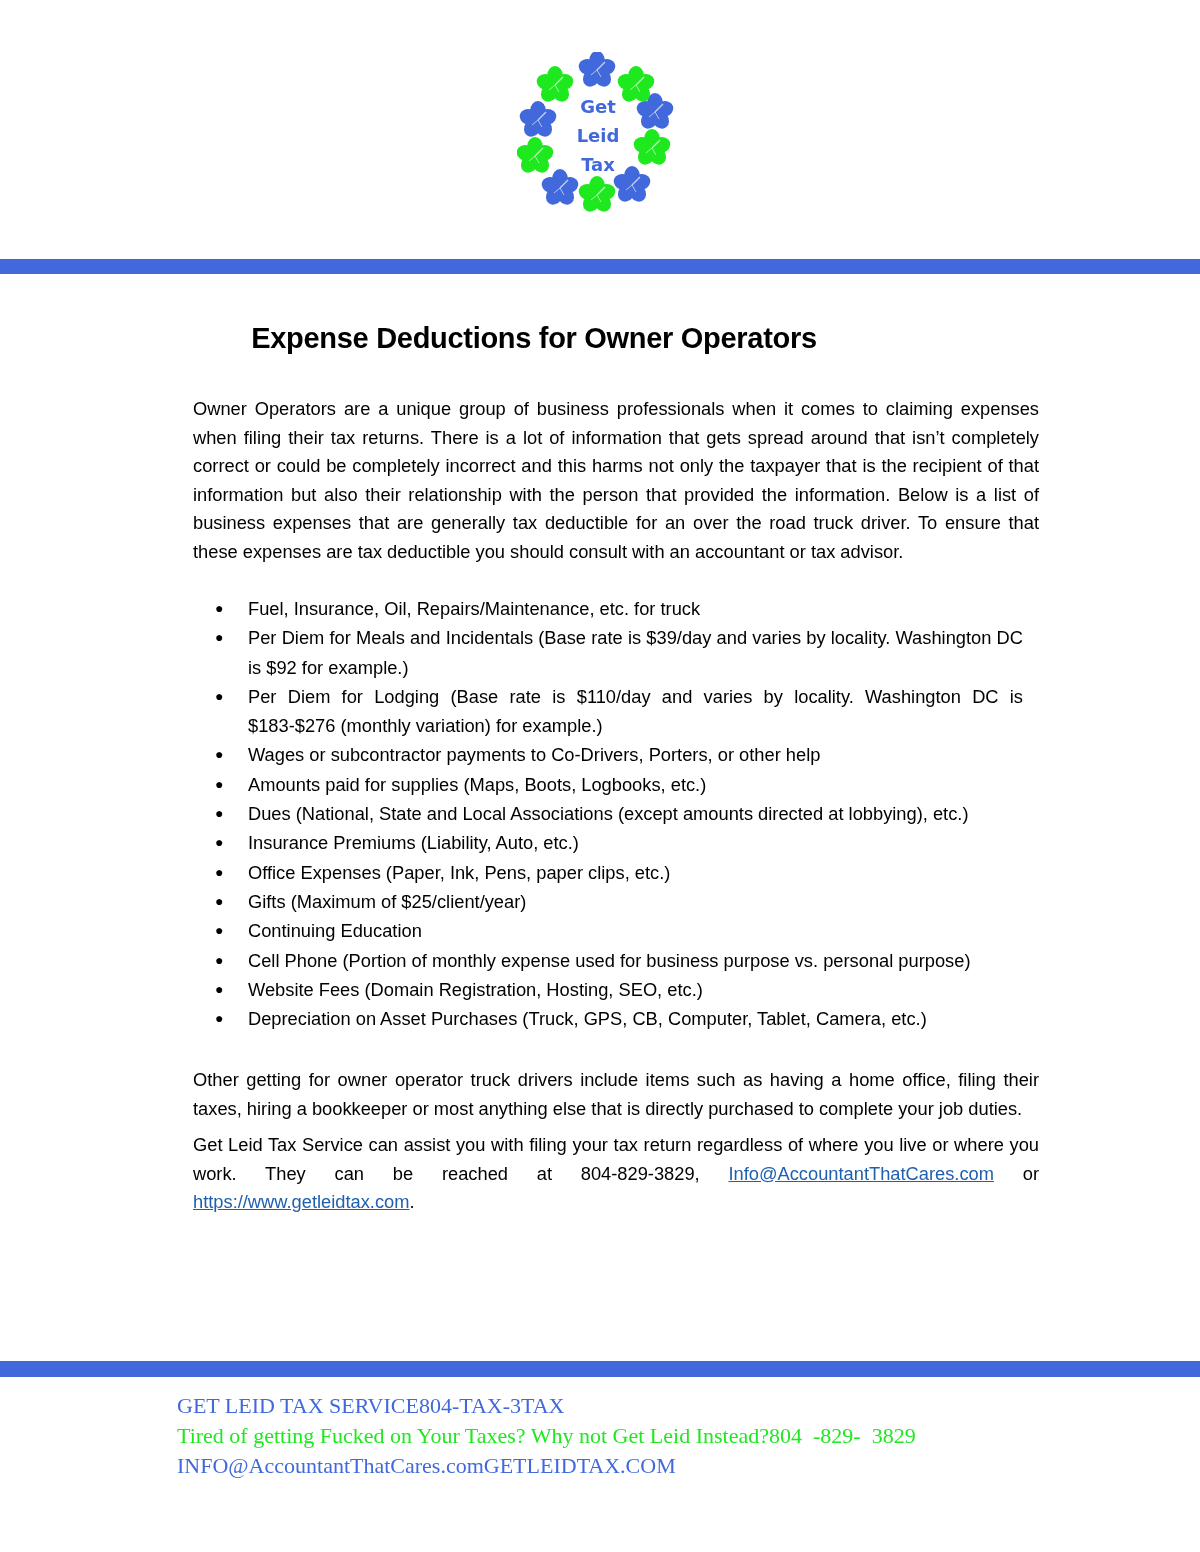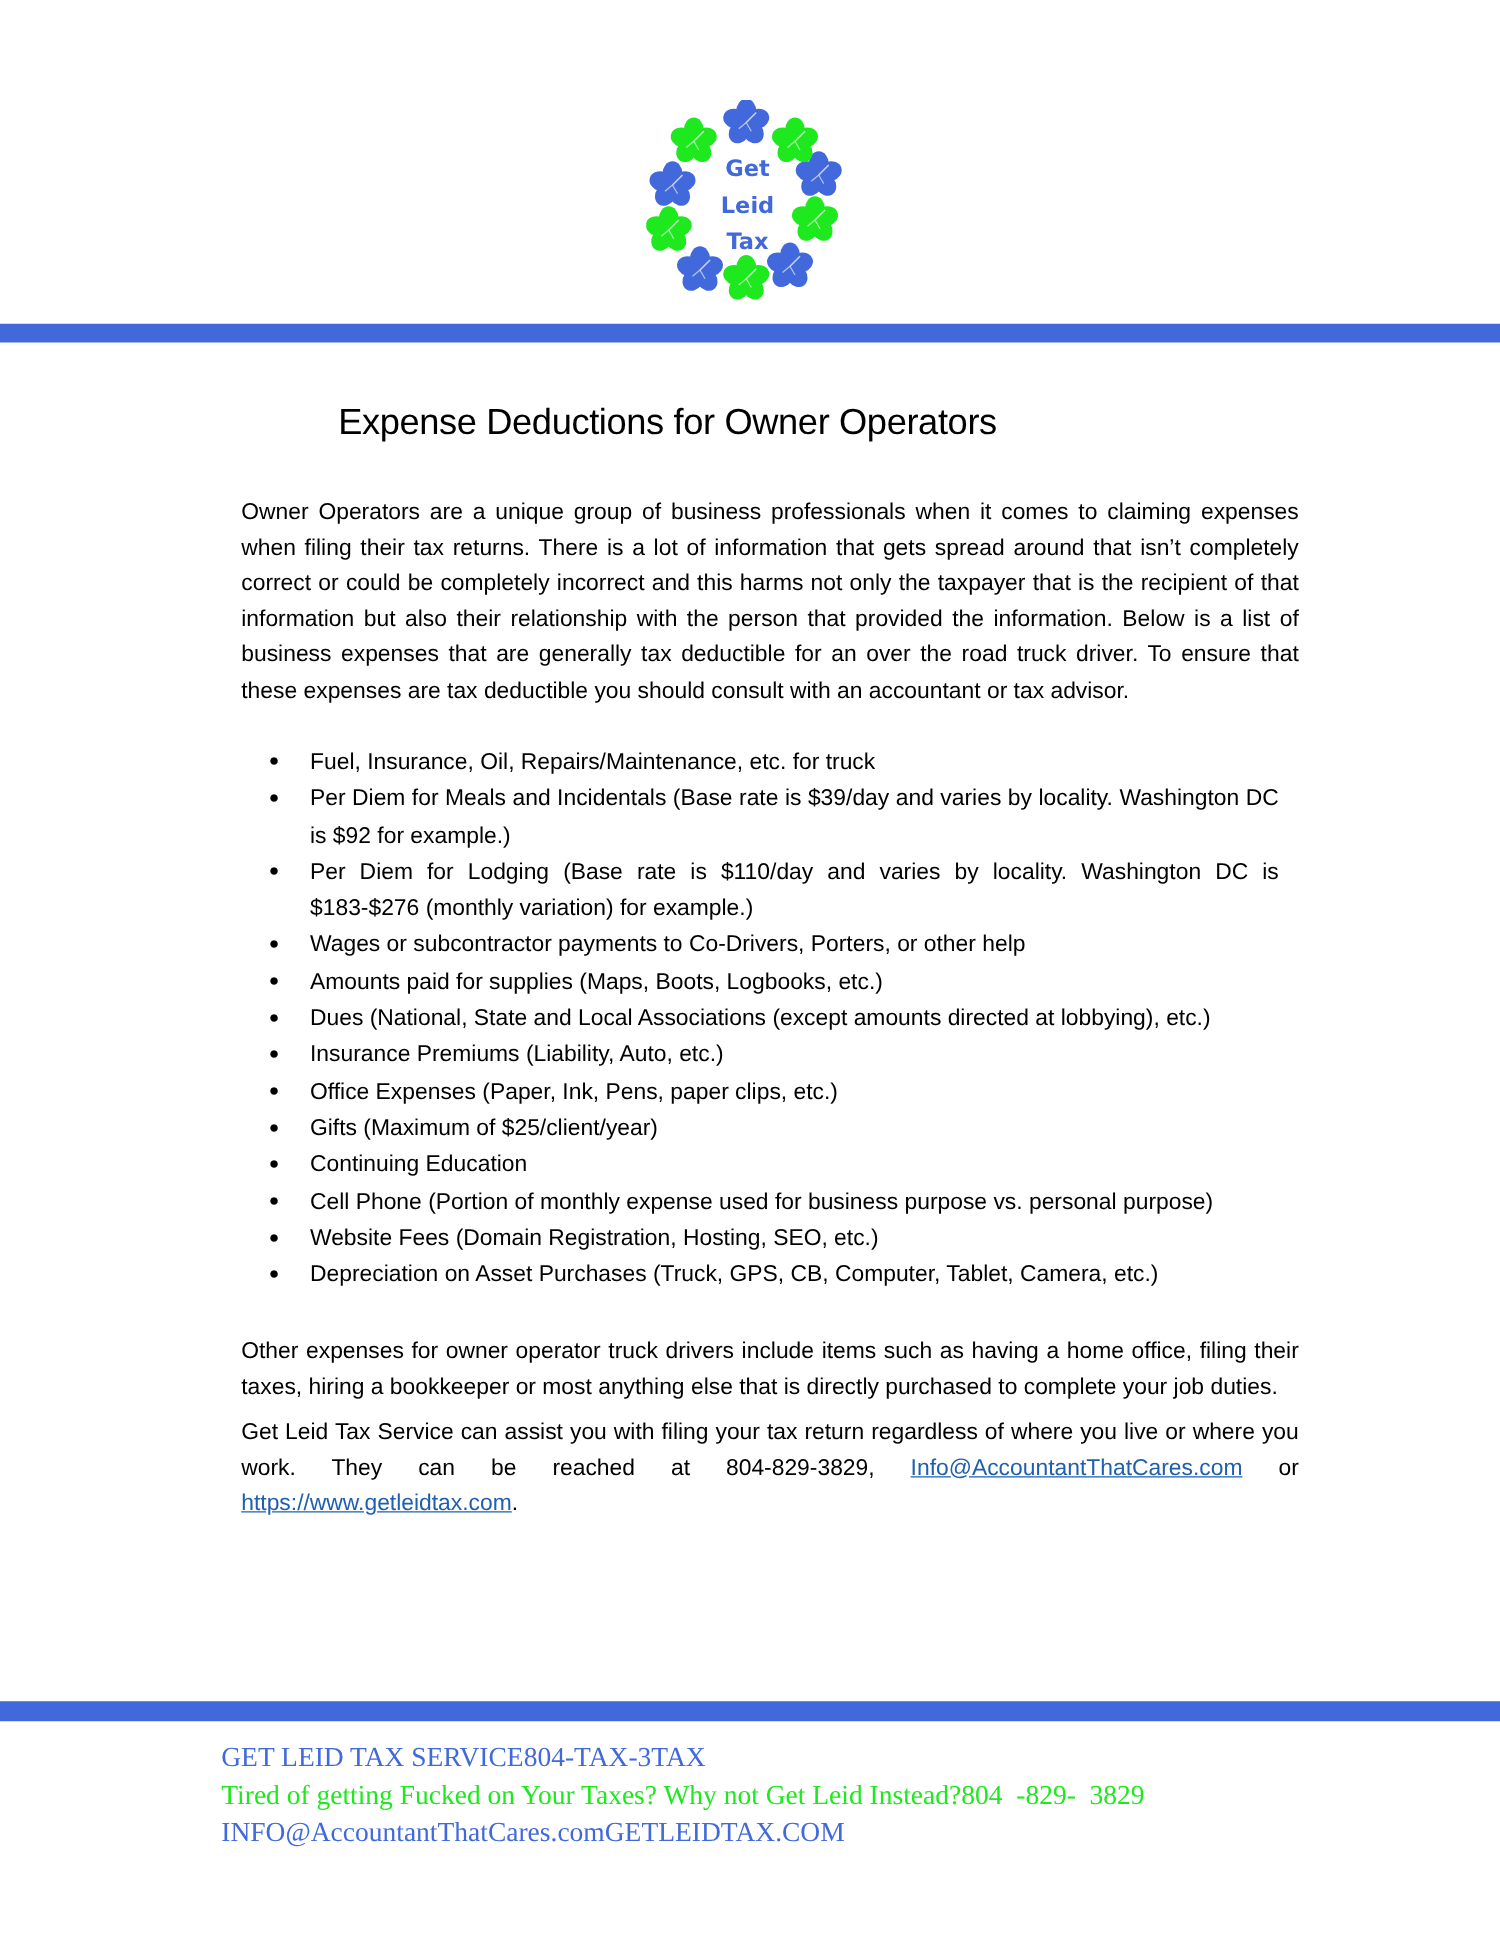--- a/index.html
+++ b/index.html
@@ -1,25 +1,25 @@
 <!DOCTYPE html>
 <html><head>
 <meta charset="utf-8">
 <style>
   html, body { margin: 0; padding: 0; background: #ffffff; }
   body { width: 1200px; height: 1552px; position: relative; overflow: hidden; font-family: "Liberation Sans", "DejaVu Sans", sans-serif; color: #000; }
 
-  .logo { position: absolute; left: 517px; top: 80px; width: 160px; height: 168px; }
+  .logo { position: absolute; left: 517px; top: 52px; width: 160px; height: 168px; }
   .logo svg { width: 160px; height: 168px; display: block; }
 
   .bar { position: absolute; left: 0; width: 1200px; height: 15px; background: #4169dc; }
   .bar-top { top: 259px; }
   .bar-bottom { top: 1361px; height: 16px; }
 
-  .title { position: absolute; top: 322px; left: 0; width: 1068px; text-align: center; font-weight: normal; font-size: 29px; letter-spacing: -0.3px; }
+  .title { position: absolute; top: 322px; left: 0; width: 1068px; text-align: center; font-weight: bold; font-size: 29px; letter-spacing: -0.3px; }
 
   .content { position: absolute; left: 177px; width: 846px; font-size: 18.3px; line-height: 28.6px; }
   .p1 { top: 379px; text-align: justify; }
   .p1, .p2, .p3 { margin: 16px; }
   .p2 { top: 1050px; text-align: justify; }
   .p3 { top: 1115px; text-align: justify; }
 
   ul.items { position: absolute; top: 594px; left: 177px; width: 846px; margin: 0; padding: 0; list-style: none; font-size: 18.3px; line-height: 29.3px; }
   ul.items li { position: relative; padding-left: 71px; text-align: justify; }
   ul.items li .bullet { position: absolute; left: 38px; top: 0; font-size: 14px; }
@@ -104,21 +104,21 @@
   <li><span class="bullet">●</span><span>Dues (National, State and Local Associations (except amounts directed at lobbying), etc.)</span></li>
   <li><span class="bullet">●</span><span>Insurance Premiums (Liability, Auto, etc.)</span></li>
   <li><span class="bullet">●</span><span>Office Expenses (Paper, Ink, Pens, paper clips, etc.)</span></li>
   <li><span class="bullet">●</span><span>Gifts (Maximum of $25/client/year)</span></li>
   <li><span class="bullet">●</span><span>Continuing Education</span></li>
   <li><span class="bullet">●</span><span>Cell Phone (Portion of monthly expense used for business purpose vs. personal purpose)</span></li>
   <li><span class="bullet">●</span><span>Website Fees (Domain Registration, Hosting, SEO, etc.)</span></li>
   <li><span class="bullet">●</span><span>Depreciation on Asset Purchases (Truck, GPS, CB, Computer, Tablet, Camera, etc.)</span></li>
 </ul>
 
-<p class="content p2">Other expenses for owner operator truck drivers include items such as having a home office, filing their taxes, hiring a bookkeeper or most anything else that is directly purchased to complete your job duties.</p>
+<p class="content p2">Other getting for owner operator truck drivers include items such as having a home office, filing their taxes, hiring a bookkeeper or most anything else that is directly purchased to complete your job duties.</p>
 
 <p class="content p3"><span>Get Leid Tax Service can assist you with filing your tax return regardless of where you live or where you work. They can be reached at 804-829-3829, </span><a class="link">Info@AccountantThatCares.com</a><span> or </span><a class="link">https://www.getleidtax.com</a><span>.</span></p>
 
 <div class="bar bar-bottom"></div>
 
 <div class="footer f1">
   <div class="row">
     <span>GET LEID TAX SERVICE</span>
     <span>804-TAX-3TAX</span>
   </div>

